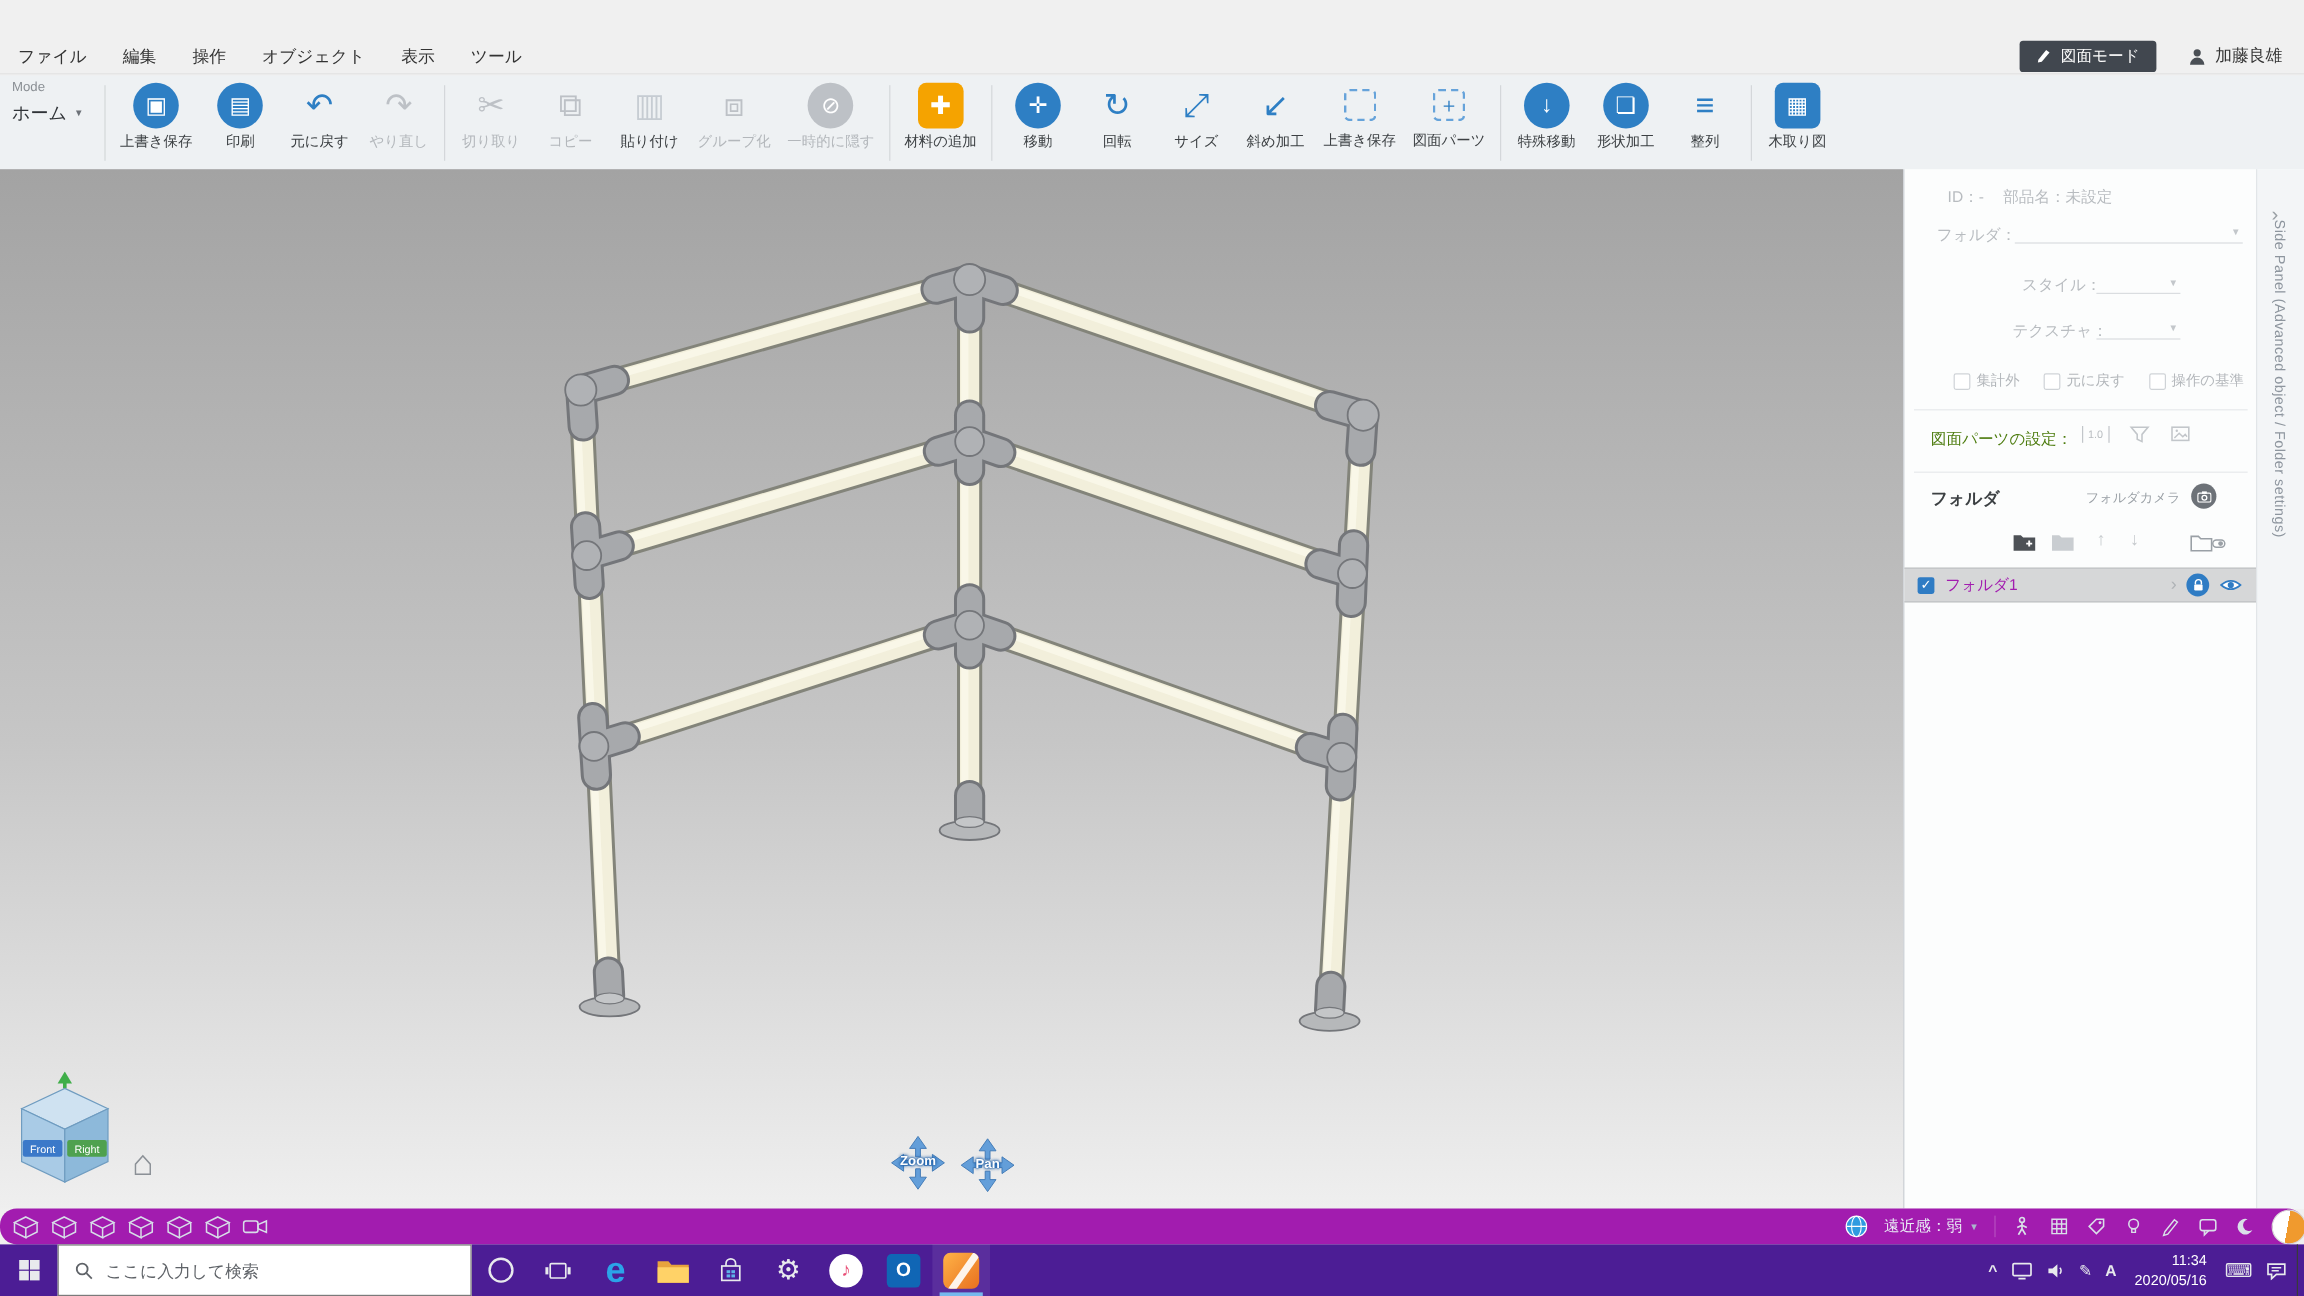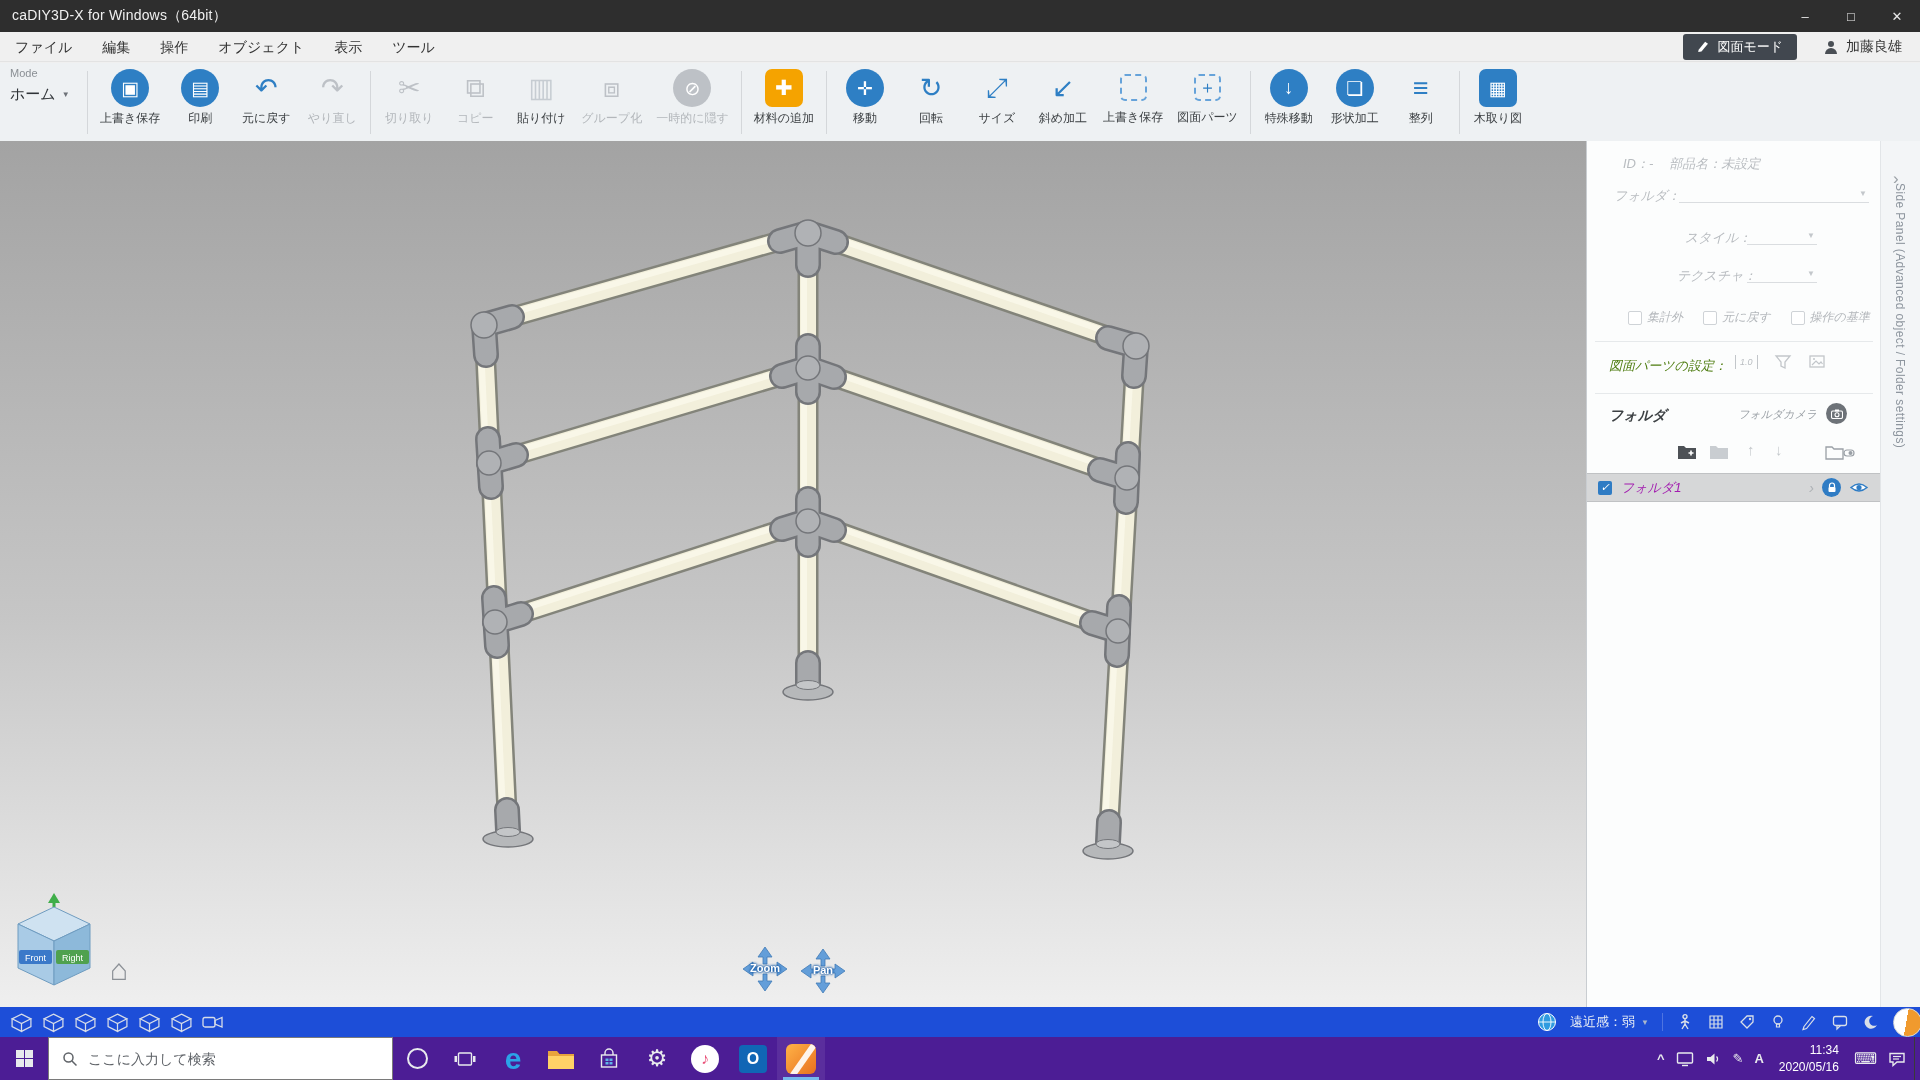--- a/index.html
+++ b/index.html
@@ -53,21 +53,21 @@
   .navcube{position:absolute;left:8px;bottom:14px;width:92px;height:100px;}
   .home-btn{position:absolute;left:110px;bottom:22px;font-size:30px;color:#8b9096;line-height:1;}
   .vp-tool{position:absolute;width:46px;height:46px;}
   .vp-tool svg{position:absolute;inset:0;}
   .vp-tool-label{position:absolute;left:0;right:0;top:16px;text-align:center;font-size:11px;font-weight:bold;color:#fff;text-shadow:0 0 3px #1d5fa8,0 0 3px #1d5fa8,0 0 2px #1d5fa8;}
   .zoom-tool{left:742px;bottom:15px;}
   .pan-tool{left:800px;bottom:13px;}
 
   
   .side-panel{position:relative;width:334px;height:866px;background:#fcfdfd;border-left:1px solid #c9cdd1;box-sizing:border-box;}
-  .pbody{position:absolute;left:0;top:0;width:294px;height:100%;font-style:italic;}
+  .pbody{position:absolute;left:0;top:0;width:294px;height:100%;}
   .pstrip{position:absolute;right:0;top:0;width:40px;height:100%;background:#f3f5f7;border-left:1px solid #e2e5e8;box-sizing:border-box;}
   .pstrip .chev{position:absolute;top:28px;left:12px;font-size:17px;color:#9aa0a6;}
   .vertical-label{position:absolute;top:42px;left:12px;writing-mode:vertical-rl;font-size:12px;color:#8d959e;letter-spacing:.4px;}
   .p-id{position:absolute;left:36px;top:14px;font-size:13px;color:#b8bcc0;display:flex;gap:16px;}
   .p-lbl{font-size:13px;color:#b8bcc0;}
   .p-drop{position:absolute;border-bottom:1px solid #dadde0;height:17px;}
   .p-drop .crt{position:absolute;right:2px;top:4px;font-size:8px;color:#c3c7cb;}
   .p-checks{position:absolute;left:41px;top:168px;display:flex;gap:20px;align-items:center;}
   .p-check{display:flex;align-items:center;gap:5px;font-size:12px;color:#b3b7bb;}
   .cbox{width:12px;height:12px;border:1px solid #cfd3d7;background:#fff;border-radius:2px;}
@@ -83,21 +83,21 @@
   .arrow-ic{font-size:15px;color:#c6cacd;font-weight:bold;}
   .p-frow{position:absolute;left:0;right:0;top:332px;height:27px;background:#d6d7d8;border-top:1px solid #c0c2c4;border-bottom:1px solid #c0c2c4;display:flex;align-items:center;}
   .fcheck{width:14px;height:14px;background:#2f7cc4;border-radius:2px;margin-left:11px;color:#fff;font-size:11px;display:flex;align-items:center;justify-content:center;}
   .fcheck::before{content:"✓";}
   .frow-label{font-size:13px;color:#a21caf;margin-left:9px;}
   .frow-right{margin-left:auto;display:flex;align-items:center;gap:8px;margin-right:12px;}
   .frow-chev{font-size:15px;color:#aeb2b6;}
   .lock-circle{width:19px;height:19px;border-radius:50%;background:#2f7cc4;display:flex;align-items:center;justify-content:center;}
 
   
-  .view-strip{position:absolute;left:0;top:1007px;width:100%;height:30px;background:#1d4ed8;display:flex;align-items:center;}
+  .view-strip{position:absolute;left:0;top:1007px;width:100%;height:30px;background:#a21caf;display:flex;align-items:center;border-radius:14px;}
   .vs-left{display:flex;align-items:center;gap:9px;margin-left:10px;}
   .cube-ic{width:23px;height:21px;display:block;}
   .vs-right{margin-left:auto;display:flex;align-items:center;gap:13px;margin-right:4px;}
   .vs-persp{display:flex;align-items:center;gap:6px;color:#e8edf5;font-size:13px;}
   .vs-persp .crt{font-size:8px;color:#aab6cc;}
   .vs-sep{width:1px;height:18px;background:rgba(255,255,255,.22);}
   .vs-ic{width:18px;height:18px;display:block;}
   .mascot{width:27px;height:27px;border-radius:50%;background:linear-gradient(100deg,#ffffff 46%,#f09a2e 46%);border:1px solid #d8d8d8;margin-right:-6px;}
 
   
@@ -133,28 +133,20 @@
       <symbol id="icube" viewBox="0 0 22 20">
         <g fill="none" stroke="#d7dde8" stroke-width="1.2">
           <polygon points="11,2 20,6.5 11,11 2,6.5"></polygon>
           <polyline points="2,6.5 2,14 11,18.5 11,11"></polyline>
           <polyline points="20,6.5 20,14 11,18.5"></polyline>
         </g>
       </symbol>
     </defs>
   </svg>
 
-  <header class="titlebar">
-    <span class="tb-title">caDIY3D-X for Windows（64bit）</span>
-    <div class="win-controls">
-      <span class="wc">–</span>
-      <span class="wc">□</span>
-      <span class="wc">✕</span>
-    </div>
-  </header>
 
   <nav class="menubar">
     <span class="menu-item">ファイル</span>
     <span class="menu-item">編集</span>
     <span class="menu-item">操作</span>
     <span class="menu-item">オブジェクト</span>
     <span class="menu-item">表示</span>
     <span class="menu-item">ツール</span>
     <div class="menubar-right">
       <button class="mode-btn">

